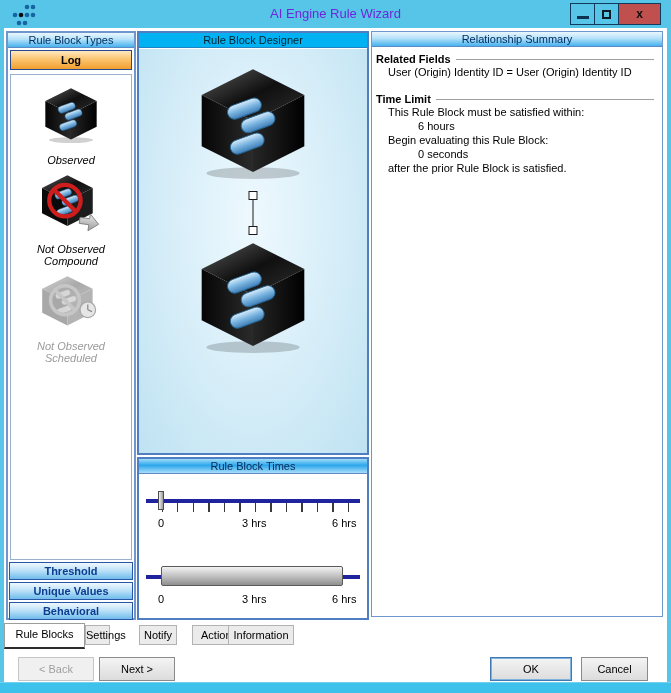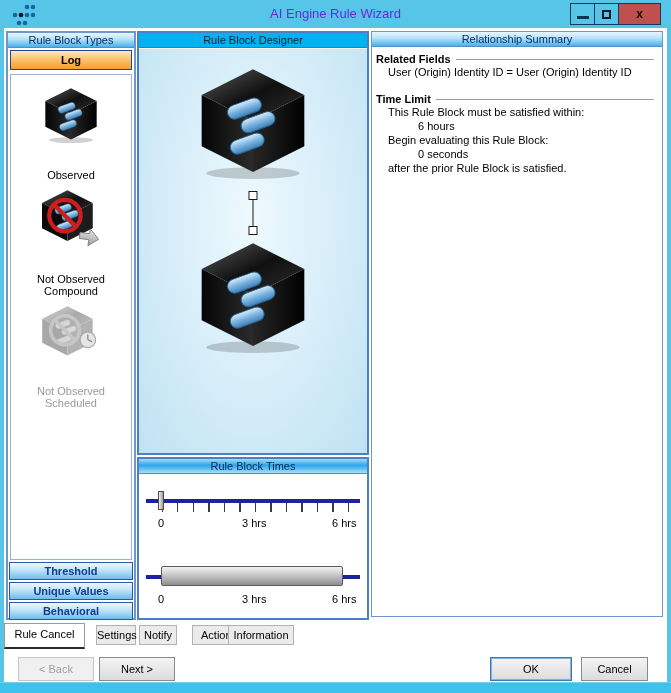--- a/index.html
+++ b/index.html
@@ -49,21 +49,21 @@
   .log-btn {
     margin:2px; height:20px; line-height:18px; text-align:center; font-weight:bold;
     background:linear-gradient(180deg,#fde8c0 0%,#fbc570 45%,#f29e2e 100%);
     border:1px solid #27488f; cursor:pointer;
   }
   .type-list {
     position:absolute; left:2px; right:2px; top:41px; height:486px;
     border:1px solid #9ab0cc; background:#fff; overflow:hidden; text-align:center;
   }
   .type-item { cursor:pointer; }
-  .type-item .caption { margin-top:24px; line-height:12px; }
+  .type-item .caption { margin-top:9px; line-height:12px;font-style:italic; }
   .type-item.disabled { cursor:default; }
   .type-item.disabled .caption { color:#9a9a9a; }
   .cat-btn {
     position:absolute; left:1px; right:1px; height:18px; line-height:16px; text-align:center;
     font-weight:bold; color:#0b3d91; cursor:pointer;
     background:linear-gradient(180deg,#eef8fe 0%,#bfe3f8 45%,#6fbcec 100%);
     border:1px solid #2a57a5;
   }
 
   
@@ -387,22 +387,22 @@
         </div>
         <div class="sec-line">This Rule Block must be satisfied within:</div>
         <div class="sec-line indent2">6 hours</div>
         <div class="sec-line">Begin evaluating this Rule Block:</div>
         <div class="sec-line indent2">0 seconds</div>
         <div class="sec-line">after the prior Rule Block is satisfied.</div>
       </div>
     </div>
 
     <div class="tabs">
-      <div class="tab active" style="left:0; width:81px;">Rule Cancel</div>
-      <div class="tab" style="left:92px; width:40px;">Settings</div>
+      <div class="tab active" style="left:0; width:81px;">Rule Blocks</div>
+      <div class="tab" style="left:81px; width:25px;">Settings</div>
       <div class="tab" style="left:135px; width:38px;">Notify</div>
       <div class="tab" style="left:188px; width:43px;padding-left:8px;">Actions</div>
       <div class="tab" style="left:224px; width:66px;">Information</div>
     </div>
 
     <div class="btn disabled" style="left:14px; width:76px;">&lt; Back</div>
     <div class="btn" style="left:95px; width:76px;">Next &gt;</div>
     <div class="btn default" style="left:486px; width:82px;">OK</div>
     <div class="btn" style="left:577px; width:67px;">Cancel</div>
 

